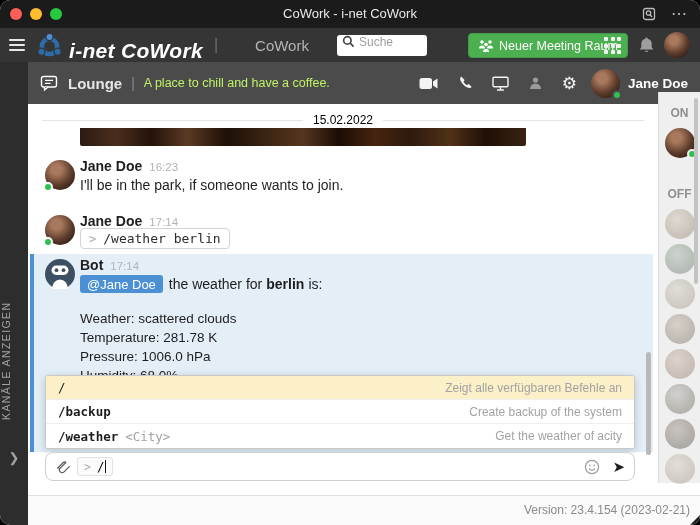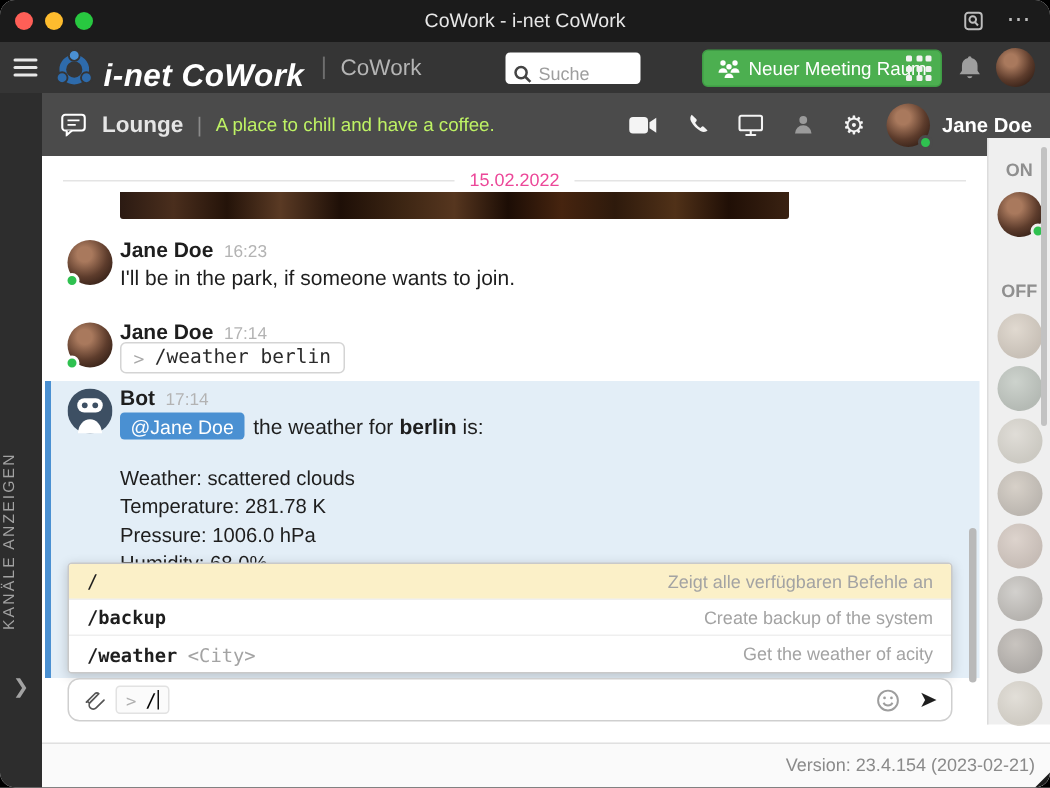--- a/index.html
+++ b/index.html
@@ -15,22 +15,22 @@
   .tb-actions { position:absolute; right:12px; top:0; height:28px; display:flex; align-items:center; gap:14px; color:#bdbdbd; }
   .tb-ellipsis { font-size:16px; letter-spacing:1px; line-height:28px; }
 
   
   .navbar { position:absolute; left:0; top:28px; width:700px; height:34px; background:#353535; display:flex; align-items:center; }
   .hamburger { width:16px; margin-left:9px; display:flex; flex-direction:column; gap:3px; cursor:pointer; }
   .hamburger span{ display:block; height:2px; background:#e8e8e8; border-radius:1px; }
   .brand-logo { margin-left:11px; width:27px; height:27px; }
   .brand { margin-left:6px; color:#fff; font-size:21px; font-weight:bold; font-style:italic; letter-spacing:.3px; white-space:nowrap;margin-top:11px; }
   .nav-sep { margin:0 9px 0 11px; color:#6e6e6e; font-size:16px; }
-  .workspace { color:#b4b4b4; font-size:15px; }
-  .searchbox { position:absolute; left:337px; top:7px; width:90px; height:21px; background:#fff; border-radius:3px; display:flex; align-items:flex-end; padding:0 5px; }
+  .workspace { color:#b4b4b4; font-size:15px;margin-left:28px; }
+  .searchbox { position:absolute; left:337px; top:7px; width:90px; height:21px; background:#fff; border-radius:3px; display:flex; align-items:flex-start; padding:0 5px; }
   .searchbox input { border:none; outline:none; width:60px; font-size:12px; color:#333; margin-left:4px; background:transparent; }
   .searchbox input::placeholder { color:#9e9e9e; }
   .meeting-btn { position:absolute; left:468px; top:5px; height:25px; background:#4caf50; border:1px solid #3f9c45; border-radius:4px; color:#fff; font-size:12.5px; display:flex; align-items:center; gap:5px; padding:0 9px; cursor:pointer; }
   .grid-icon { position:absolute; left:604px; top:9px; width:17px; height:17px; display:grid; grid-template-columns:repeat(3,1fr); gap:2.5px; cursor:pointer; }
   .grid-icon span{ background:#f2f2f2; border-radius:1px; }
   .nav-bell { position:absolute; left:638px; top:8px; cursor:pointer; }
   .nav-avatar { position:absolute; left:664px; top:4px; width:26px; height:26px; border-radius:50%; background:radial-gradient(circle at 38% 32%, #a9795d 18%, #5d3c2c 55%, #23140e 95%); cursor:pointer; }
 
   
   .rail { position:absolute; left:0; top:62px; width:28px; height:463px; background:#2d2d2d; }
@@ -48,21 +48,21 @@
   .chan-user { display:flex; align-items:center; gap:8px; margin-left:14px; }
   .chan-avatar { position:relative; width:29px; height:29px; border-radius:50%; background:radial-gradient(circle at 38% 32%, #a9795d 18%, #5d3c2c 55%, #23140e 95%); cursor:pointer; }
   .chan-user-name { color:#fff; font-size:13.5px; font-weight:bold; }
   .dot { position:absolute; width:10px; height:10px; border-radius:50%; background:#2fc150; border:2px solid #4b4b4b; }
   .dot.br { right:-2px; bottom:-2px; } .dot.bl { left:-2px; bottom:-2px; border-color:#fff; }
 
   
   .chat { position:absolute; left:28px; top:104px; width:630px; height:391px; background:#fff; }
   .date-row { position:absolute; left:14px; right:14px; top:9px; display:flex; align-items:center; gap:10px; }
   .date-row .line { flex:1; height:1px; background:#e4e4e4; }
-  .date-label { color:#ec4899; font-size:12px; }
+  .date-label { color:#000000; font-size:12px; }
   .img-sliver { position:absolute; left:52px; top:24px; width:446px; height:18px; border-radius:0 0 2px 2px;
     background:linear-gradient(90deg,#2b1a12,#4a2e1d 8%,#241309 16%,#5a3a24 24%,#1e0f07 33%,#3c2513 42%,#56361f 50%,#1c0d05 58%,#46240f 66%,#2e1a0c 74%,#503118 83%,#200f06 91%,#3a2212); }
   .avatar30 { position:absolute; width:30px; height:30px; border-radius:50%; background:radial-gradient(circle at 38% 32%, #a9795d 18%, #5d3c2c 55%, #23140e 95%); }
   .msg-name { position:absolute; font-size:14px; font-weight:bold; color:#1e1e1e; }
   .msg-time { font-weight:normal; font-size:11.5px; color:#b3b3b3; margin-left:7px; }
   .msg-text { position:absolute; font-size:14px; color:#1e1e1e; }
   .cmd-chip { position:absolute; border:1px solid #d4d4d4; border-radius:4px; background:#fff; height:21px; display:flex; align-items:center; padding:0 8px; font-family:"DejaVu Sans Mono", monospace; font-size:13px; color:#2b2b2b; }
   .cmd-chip .pfx { color:#a8a8a8; margin-right:7px; font-size:12px; }
 
   .bot-block { position:absolute; left:2px; top:150px; width:623px; height:198px; background:#e3eef7; border-left:4px solid #4a90d2; }

